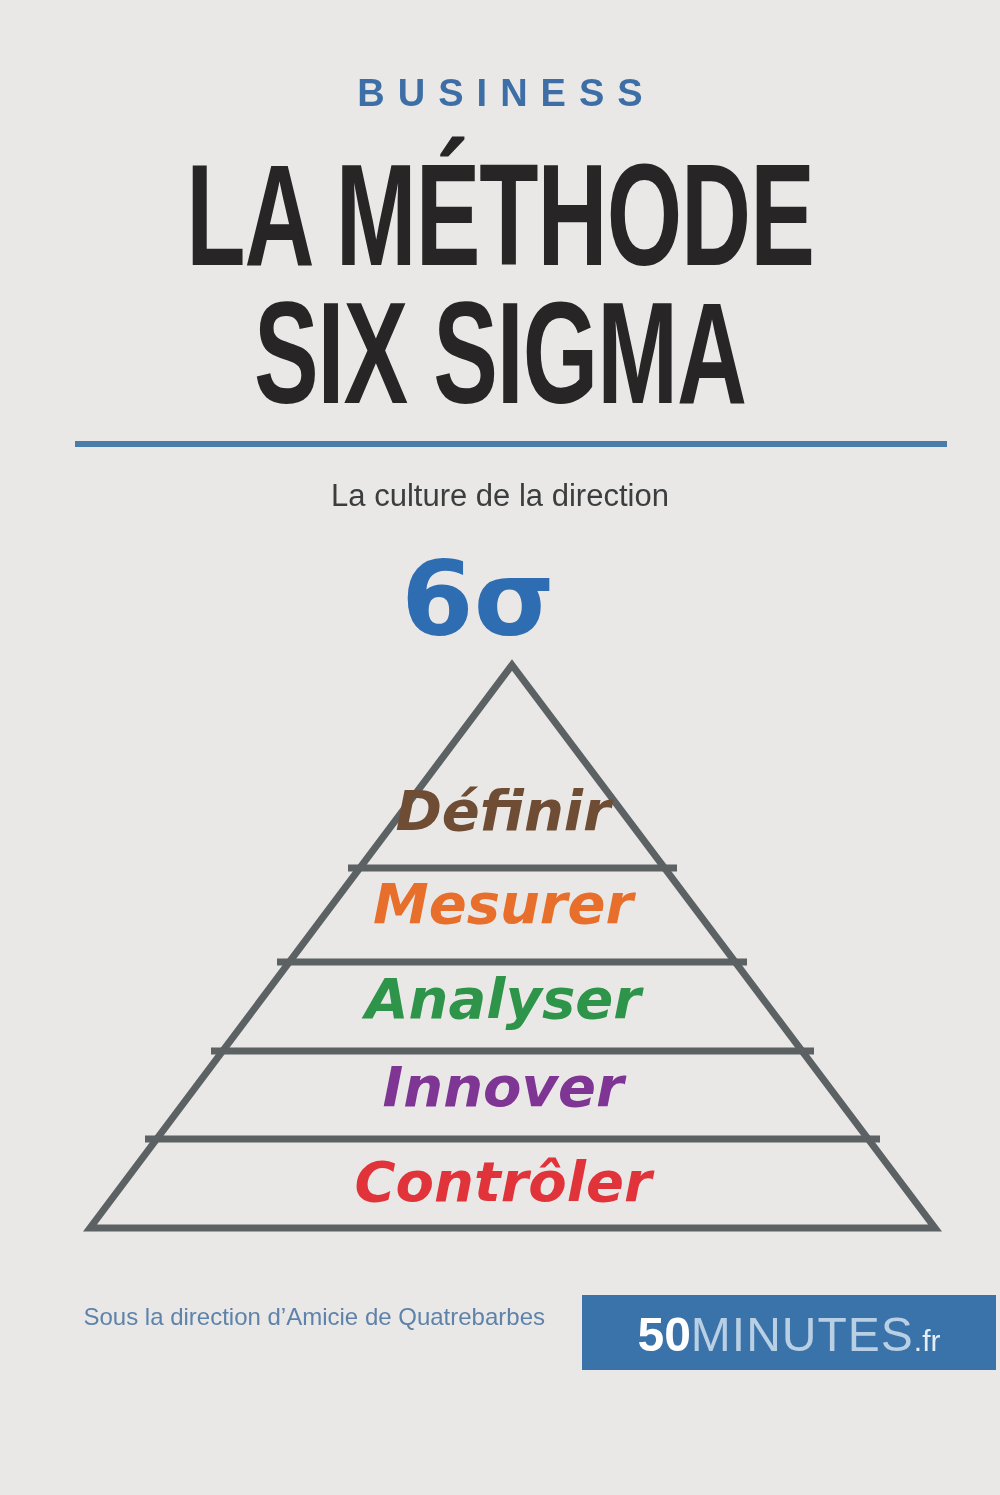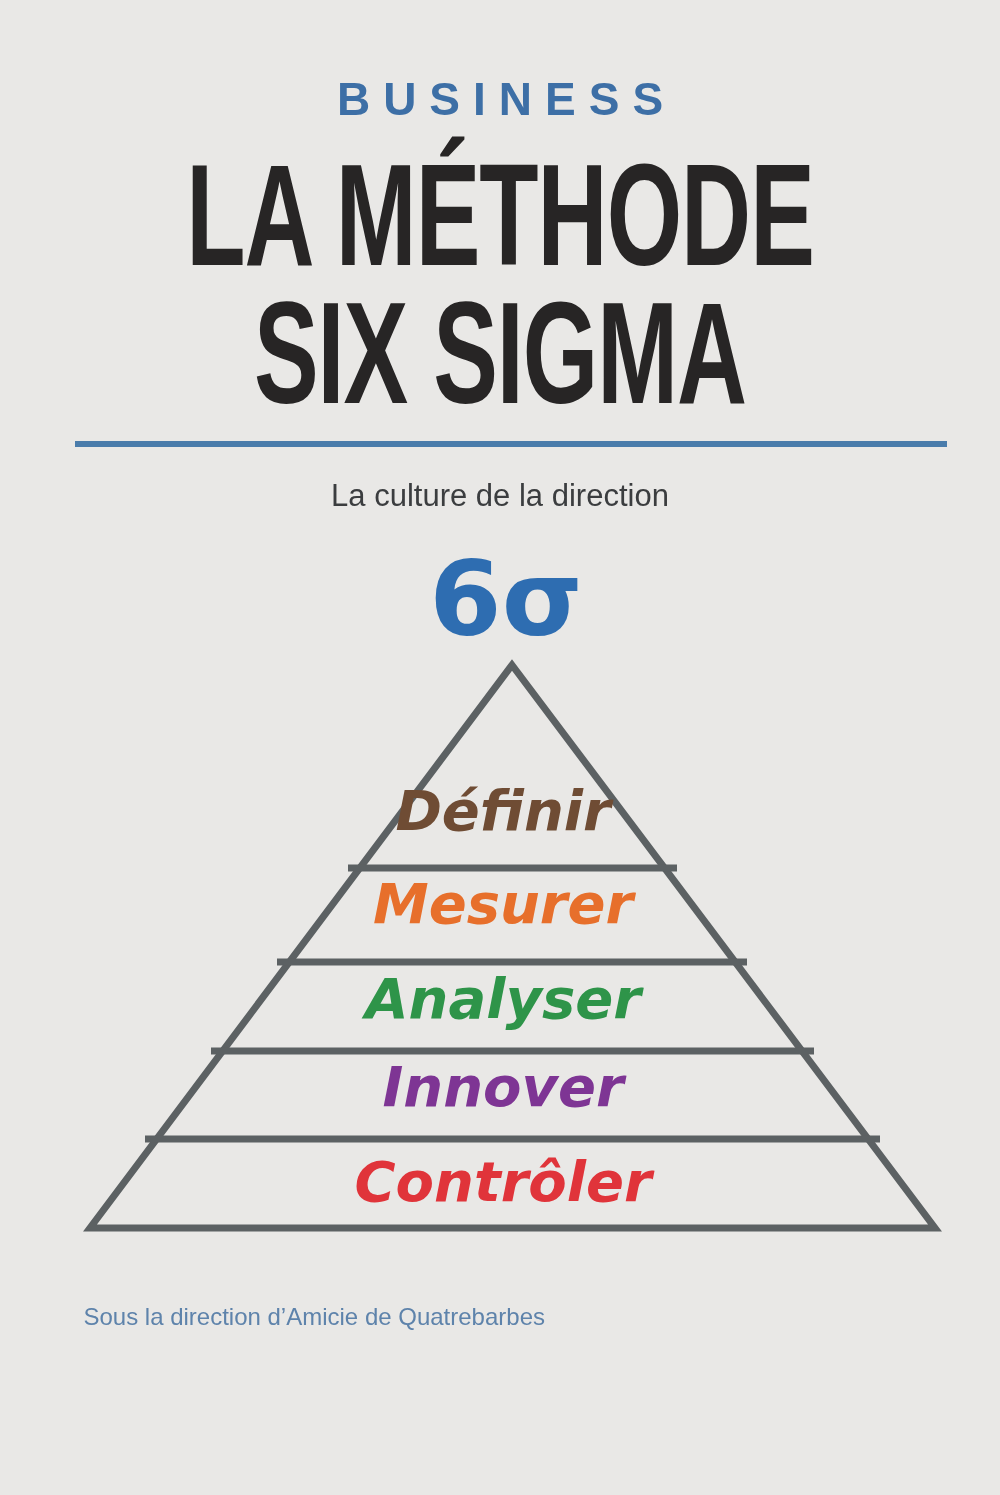--- a/index.html
+++ b/index.html
@@ -12,21 +12,21 @@
     overflow: hidden;
     font-family: "Liberation Sans", sans-serif;
   }
 
   .category {
     position: absolute;
     top: 72px;
     left: 0;
     width: 100%;
     text-align: center;
-    font-size: 46px;
+    font-size: 38px;
     font-weight: bold;
     letter-spacing: 13px;
     color: #3d6fa6;
     text-indent: 13px; 
   }
 
   .title {
     position: absolute;
     top: 146px;
     left: 0;
@@ -63,21 +63,20 @@
   .sigma {
     position: absolute;
     top: 538px;
     left: 0;
     width: 956px;
     text-align: center;
     font-size: 104px;
     font-weight: bold;
     font-family: "DejaVu Sans", sans-serif;
     color: #2e6db1;
-    padding-left: 28px;
   }
 
   .pyramid-svg {
     position: absolute;
     top: 650px;
     left: 0;
   }
   .pyramid-label {
     font-family: "DejaVu Sans", sans-serif;
     font-style: italic;
@@ -144,14 +143,19 @@
     <text class="pyramid-label" x="503" y="273" font-size="56" fill="#e76f2b">Mesurer</text>
     <text class="pyramid-label" x="503" y="368" font-size="56" fill="#2e9449">Analyser</text>
     <text class="pyramid-label" x="503" y="456" font-size="56" fill="#7e3594">Innover</text>
     <text class="pyramid-label" x="503" y="551" font-size="56" fill="#e0343a">Contrôler</text>
   </svg>
 
   <div class="authors">
     <div>Sous la direction d’Amicie de Quatrebarbes</div>
   </div>
 
+  <div class="logo-box">
+    <span class="logo-prefix">50</span>
+      <span class="logo-middle">MINUTES</span>
+      <span class="logo-suffix">.fr</span>
+  </div>
 
 </div>
 
 </body></html>

